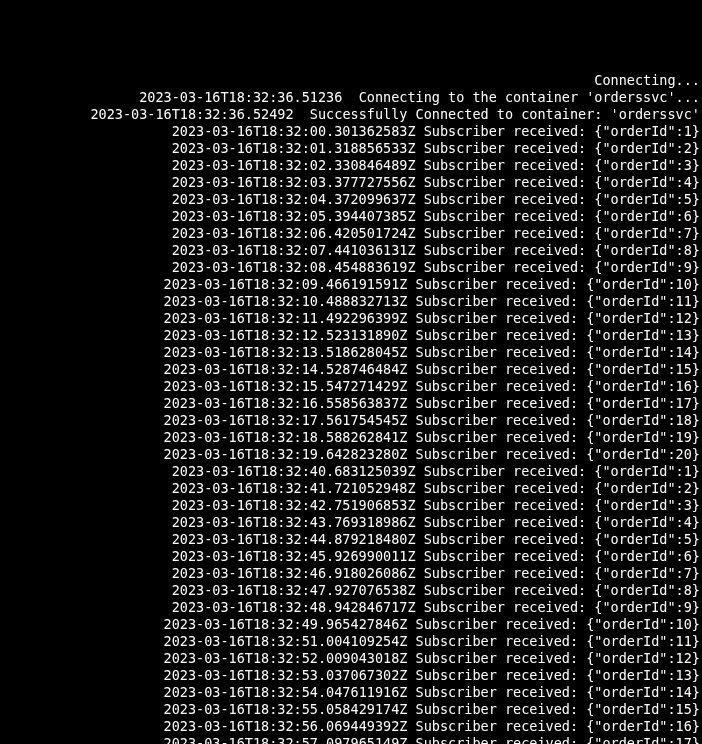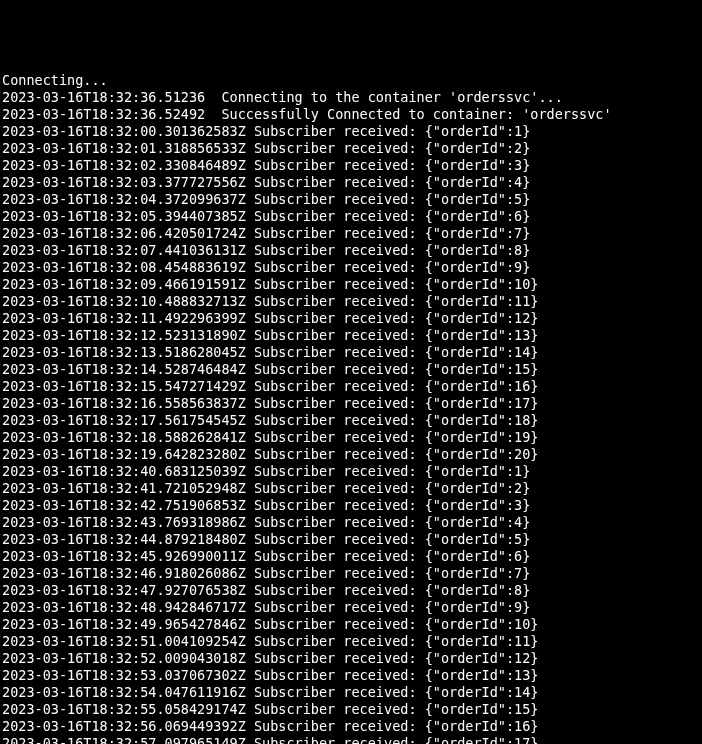--- a/index.html
+++ b/index.html
@@ -14,20 +14,21 @@
       font-size: 13.5px;
       line-height: 17px;
       padding: 4px 2px;
       width: 702px;
       height: 744px;
       overflow: hidden;
       white-space: pre;
     }
     .line {
       display: block;
+      text-align: right;
     }
   </style>
 </head>
 <body>
 
 
 
 <div id="terminal"><span class="line">Connecting...</span><span class="line">2023-03-16T18:32:36.51236  Connecting to the container 'orderssvc'...</span><span class="line">2023-03-16T18:32:36.52492  Successfully Connected to container: 'orderssvc'</span><span class="line">2023-03-16T18:32:00.301362583Z Subscriber received: {"orderId":1}</span><span class="line">2023-03-16T18:32:01.318856533Z Subscriber received: {"orderId":2}</span><span class="line">2023-03-16T18:32:02.330846489Z Subscriber received: {"orderId":3}</span><span class="line">2023-03-16T18:32:03.377727556Z Subscriber received: {"orderId":4}</span><span class="line">2023-03-16T18:32:04.372099637Z Subscriber received: {"orderId":5}</span><span class="line">2023-03-16T18:32:05.394407385Z Subscriber received: {"orderId":6}</span><span class="line">2023-03-16T18:32:06.420501724Z Subscriber received: {"orderId":7}</span><span class="line">2023-03-16T18:32:07.441036131Z Subscriber received: {"orderId":8}</span><span class="line">2023-03-16T18:32:08.454883619Z Subscriber received: {"orderId":9}</span><span class="line">2023-03-16T18:32:09.466191591Z Subscriber received: {"orderId":10}</span><span class="line">2023-03-16T18:32:10.488832713Z Subscriber received: {"orderId":11}</span><span class="line">2023-03-16T18:32:11.492296399Z Subscriber received: {"orderId":12}</span><span class="line">2023-03-16T18:32:12.523131890Z Subscriber received: {"orderId":13}</span><span class="line">2023-03-16T18:32:13.518628045Z Subscriber received: {"orderId":14}</span><span class="line">2023-03-16T18:32:14.528746484Z Subscriber received: {"orderId":15}</span><span class="line">2023-03-16T18:32:15.547271429Z Subscriber received: {"orderId":16}</span><span class="line">2023-03-16T18:32:16.558563837Z Subscriber received: {"orderId":17}</span><span class="line">2023-03-16T18:32:17.561754545Z Subscriber received: {"orderId":18}</span><span class="line">2023-03-16T18:32:18.588262841Z Subscriber received: {"orderId":19}</span><span class="line">2023-03-16T18:32:19.642823280Z Subscriber received: {"orderId":20}</span><span class="line">2023-03-16T18:32:40.683125039Z Subscriber received: {"orderId":1}</span><span class="line">2023-03-16T18:32:41.721052948Z Subscriber received: {"orderId":2}</span><span class="line">2023-03-16T18:32:42.751906853Z Subscriber received: {"orderId":3}</span><span class="line">2023-03-16T18:32:43.769318986Z Subscriber received: {"orderId":4}</span><span class="line">2023-03-16T18:32:44.879218480Z Subscriber received: {"orderId":5}</span><span class="line">2023-03-16T18:32:45.926990011Z Subscriber received: {"orderId":6}</span><span class="line">2023-03-16T18:32:46.918026086Z Subscriber received: {"orderId":7}</span><span class="line">2023-03-16T18:32:47.927076538Z Subscriber received: {"orderId":8}</span><span class="line">2023-03-16T18:32:48.942846717Z Subscriber received: {"orderId":9}</span><span class="line">2023-03-16T18:32:49.965427846Z Subscriber received: {"orderId":10}</span><span class="line">2023-03-16T18:32:51.004109254Z Subscriber received: {"orderId":11}</span><span class="line">2023-03-16T18:32:52.009043018Z Subscriber received: {"orderId":12}</span><span class="line">2023-03-16T18:32:53.037067302Z Subscriber received: {"orderId":13}</span><span class="line">2023-03-16T18:32:54.047611916Z Subscriber received: {"orderId":14}</span><span class="line">2023-03-16T18:32:55.058429174Z Subscriber received: {"orderId":15}</span><span class="line">2023-03-16T18:32:56.069449392Z Subscriber received: {"orderId":16}</span><span class="line">2023-03-16T18:32:57.097965149Z Subscriber received: {"orderId":17}</span></div>
 
 

